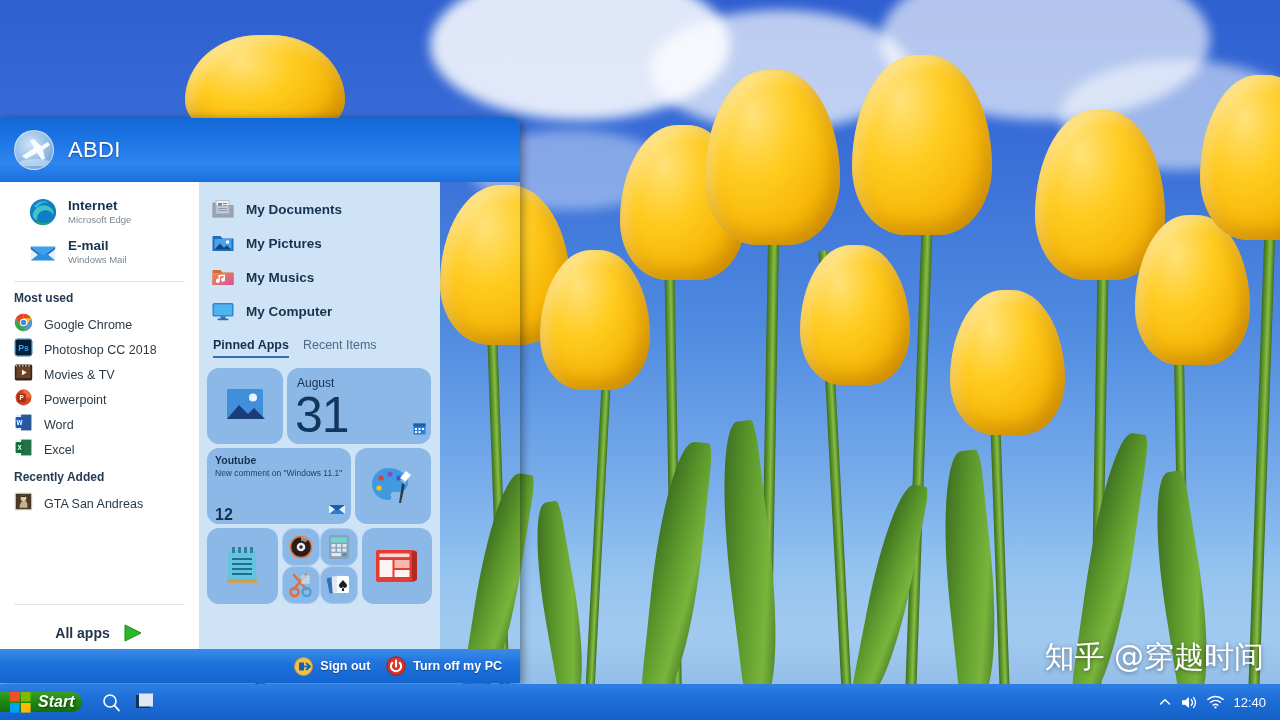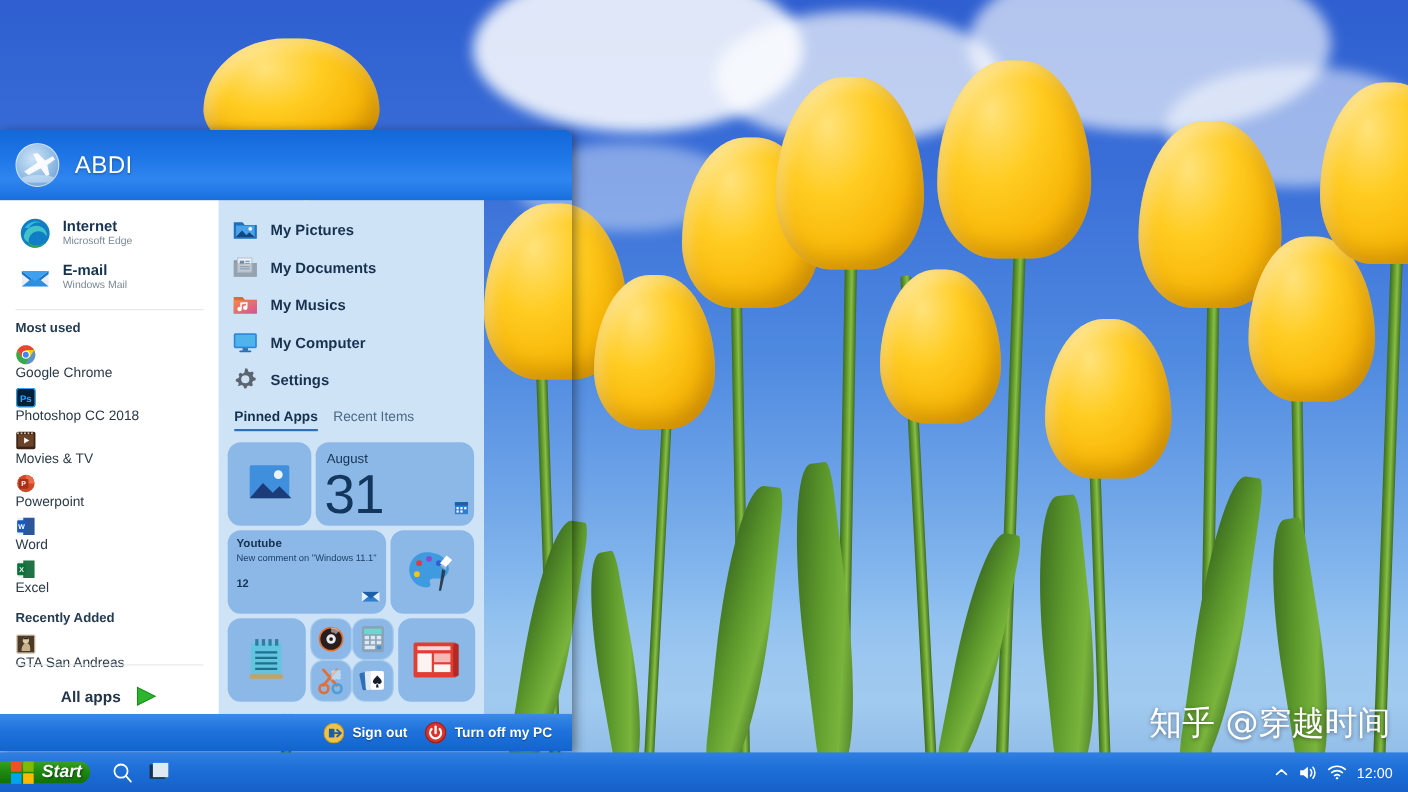--- a/index.html
+++ b/index.html
@@ -72,34 +72,34 @@
   }
   .sm-body { display: flex; height: 467px; }
 
   
   .sm-left {
     width: 199px; background: #fff;
     padding: 10px 0 0 0; position: relative;
   }
   .pinned-row {
     display: flex; align-items: center;
-    padding: 5px 0 5px 17px;
+    padding: 5px 0 5px 28px;
     cursor: default;
   }
   .pinned-ico { width: 30px; height: 30px; flex: 0 0 auto; margin-right: 10px; }
   .pinned-text .t1 { font-size: 13.5px; font-weight: bold; color: #16324f; line-height: 15px;}
   .pinned-text .t2 { font-size: 9.5px; color: #7a8894; line-height: 13px; }
   .sm-sep { height: 1px; background: #e3e7ea; margin: 9px 14px 7px 14px; }
   .group-title {
     font-size: 12px; font-weight: bold; color: #243b52;
     padding: 2px 0 5px 14px;
   }
   .app-row {
-    display: flex; align-items: flex-start;
-    padding: 3px 0 3px 14px; cursor: default; flex-direction: column;
+    display: flex; align-items: flex-end;
+    padding: 3px 0 3px 14px; cursor: default;
   }
   .app-ico { width: 19px; height: 19px; margin-right: 11px; flex: 0 0 auto; }
   .app-label { font-size: 12.5px; color: #2b3a47; }
   .all-apps {
     position: absolute; left: 0; right: 0; bottom: 6px;
     display: flex; align-items: center; justify-content: center;
     gap: 12px; cursor: default;
   }
   .all-apps-sep {
     position: absolute; left: 14px; right: 14px; bottom: 44px;
@@ -126,21 +126,21 @@
   .tile-row { display: flex; gap: 4px; }
   .tile { background: #8cb8e8; position: relative; border-radius: 12px; }
   .tile.sq { width: 76px; height: 76px; }
   .tile.wide { width: 144px; height: 76px; }
   .tile-center { display: flex; align-items: center; justify-content: center; }
   .tile-date-month { position: absolute; left: 10px; top: 8px; font-size: 12px; color: #15324f; }
   .tile-date-day { position: absolute; left: 8px; top: 18px; font-size: 50px; font-weight: 300; color: #12365c; letter-spacing: -1px; }
   .tile-badge { position: absolute; right: 5px; bottom: 5px; }
   .yt-title { position: absolute; left: 8px; top: 6px; font-size: 10.5px; font-weight: bold; color: #15324f; }
   .yt-sub { position: absolute; left: 8px; top: 20px; font-size: 8.5px; color: #1d4066; }
-  .yt-count { position: absolute; left: 8px; bottom: 21px; font-size: 10px; font-weight: bold; color: #15324f; }
+  .yt-count { position: absolute; left: 8px; bottom: 0; font-size: 16px; font-weight: bold; color: #15324f; }
   .mini-grid { display: grid; grid-template-columns: 38px 38px; grid-template-rows: 38px 38px; }
   .mini-cell { display: flex; align-items: center; justify-content: center; border: 1px solid #a6cbec; }
 
   .sm-footer {
     height: 34px;
     background: linear-gradient(#3a8ae8 0%, #1f72dc 45%, #1264cf 100%);
     display: flex; align-items: center; justify-content: flex-end;
     padding-right: 18px; gap: 16px;
   }
   .foot-btn { display: flex; align-items: center; gap: 7px; cursor: default; }
@@ -360,42 +360,42 @@
           <svg width="22" height="20" viewBox="0 0 22 20">
             <path d="M3 2 L19 10 L3 18 Z" fill="#2db52d" stroke="#1d8a1d" stroke-width="1"></path>
           </svg>
         </div>
       </div>
 
       <div class="sm-right">
 
         <div class="places-row">
           <svg class="places-ico" viewBox="0 0 24 24">
-            <path d="M1.5 5h8l2 2.5h11V20h-21z" fill="#1d6fc0"></path>
-            <rect x="3.5" y="8" width="17" height="10.5" fill="#4aa3e8"></rect>
-            <path d="M3.5 18.5l5.5-6 4 4.3 2.6-2.6 4.9 4.3z" fill="#12457e"></path>
-            <circle cx="16.5" cy="11" r="1.7" fill="#ffffff"></circle>
-          </svg>
-          <div class="places-label">My Pictures</div>
-        </div>
-
-        <div class="places-row">
-          <svg class="places-ico" viewBox="0 0 24 24">
             <path d="M1.5 5.5h8l2 2.5h11v12.5h-21z" fill="#8d99a8"></path>
             <rect x="5" y="3.5" width="13" height="13" fill="#eef2f6" stroke="#b9c3cd"></rect>
             <g fill="#6d8ba8">
                 <rect x="7" y="6" width="4" height="3.2"></rect>
                 <rect x="12" y="6" width="4" height="1"></rect>
                 <rect x="12" y="8" width="4" height="1"></rect>
                 <rect x="7" y="11" width="9" height="1"></rect>
                 <rect x="7" y="13" width="9" height="1"></rect>
               </g>
             <path d="M1.5 8h21v12.5h-21z" fill="#9fa9b6" opacity=".55"></path>
           </svg>
           <div class="places-label">My Documents</div>
+        </div>
+
+        <div class="places-row">
+          <svg class="places-ico" viewBox="0 0 24 24">
+            <path d="M1.5 5h8l2 2.5h11V20h-21z" fill="#1d6fc0"></path>
+            <rect x="3.5" y="8" width="17" height="10.5" fill="#4aa3e8"></rect>
+            <path d="M3.5 18.5l5.5-6 4 4.3 2.6-2.6 4.9 4.3z" fill="#12457e"></path>
+            <circle cx="16.5" cy="11" r="1.7" fill="#ffffff"></circle>
+          </svg>
+          <div class="places-label">My Pictures</div>
         </div>
 
         <div class="places-row">
           <svg class="places-ico" viewBox="0 0 24 24">
             <path d="M1.5 5h8l2 2.5h11V20h-21z" fill="#d96a3a"></path>
             <path d="M1.5 8h21v12h-21z" fill="url(#mg)"></path>
             <defs>
                 <linearGradient id="mg" x1="0" y1="0" x2="1" y2="1">
                   <stop offset="0" stop-color="#f08a4b"></stop>
                   <stop offset="1" stop-color="#d3539a"></stop>
@@ -409,27 +409,20 @@
         <div class="places-row">
           <svg class="places-ico" viewBox="0 0 24 24">
             <rect x="1.5" y="4" width="21" height="13.5" rx="1.5" fill="#2e86d6"></rect>
             <rect x="3" y="5.4" width="18" height="10.7" fill="#4fb3ec"></rect>
             <rect x="9.5" y="17.5" width="5" height="2.4" fill="#2a6fae"></rect>
             <rect x="6.5" y="19.6" width="11" height="1.6" rx=".8" fill="#2a6fae"></rect>
           </svg>
           <div class="places-label">My Computer</div>
         </div>
 
-        <div class="places-row">
-          <svg class="places-ico" viewBox="0 0 24 24">
-            <path d="M12 1.8l2 .5.6 2.2 1.5.9 2.2-.7 1.4 1.5-1 2 .6 1.6 2.2.9-.2 2-2.2.6-.9 1.5.7 2.2-1.5 1.4-2-1-1.6.6-.9 2.2-2-.2-.6-2.2-1.5-.9-2.2.7L5.1 18l1-2-.6-1.6-2.2-.9.2-2 2.2-.6.9-1.5-.7-2.2L7.4 5.8l2 1 1.6-.6z" fill="#5a6570"></path>
-            <circle cx="12" cy="11.8" r="3.7" fill="#cfe3f7"></circle>
-          </svg>
-          <div class="places-label">Settings</div>
-        </div>
 
         <div class="tabs">
           <div class="tab active">Pinned Apps</div>
           <div class="tab">Recent Items</div>
         </div>
 
         <div class="tiles">
 
           <div class="tile-row">
             <div class="tile sq tile-center">
@@ -626,17 +619,17 @@
         </svg>
       </div>
       <div class="tray-icon">
         <svg width="17" height="14" viewBox="0 0 17 14">
           <path d="M1 4.4a11.4 11.4 0 0 1 15 0" fill="none" stroke="#ffffff" stroke-width="1.5" stroke-linecap="round"></path>
           <path d="M3.6 7.3a7.6 7.6 0 0 1 9.8 0" fill="none" stroke="#ffffff" stroke-width="1.5" stroke-linecap="round"></path>
           <path d="M6.2 10.1a3.8 3.8 0 0 1 4.6 0" fill="none" stroke="#ffffff" stroke-width="1.5" stroke-linecap="round"></path>
           <circle cx="8.5" cy="12.4" r="1.1" fill="#ffffff"></circle>
         </svg>
       </div>
-      <div id="clock">12:00</div>
+      <div id="clock">12:40</div>
     </div>
   </div>
 
 </div>
 
 </body></html>

